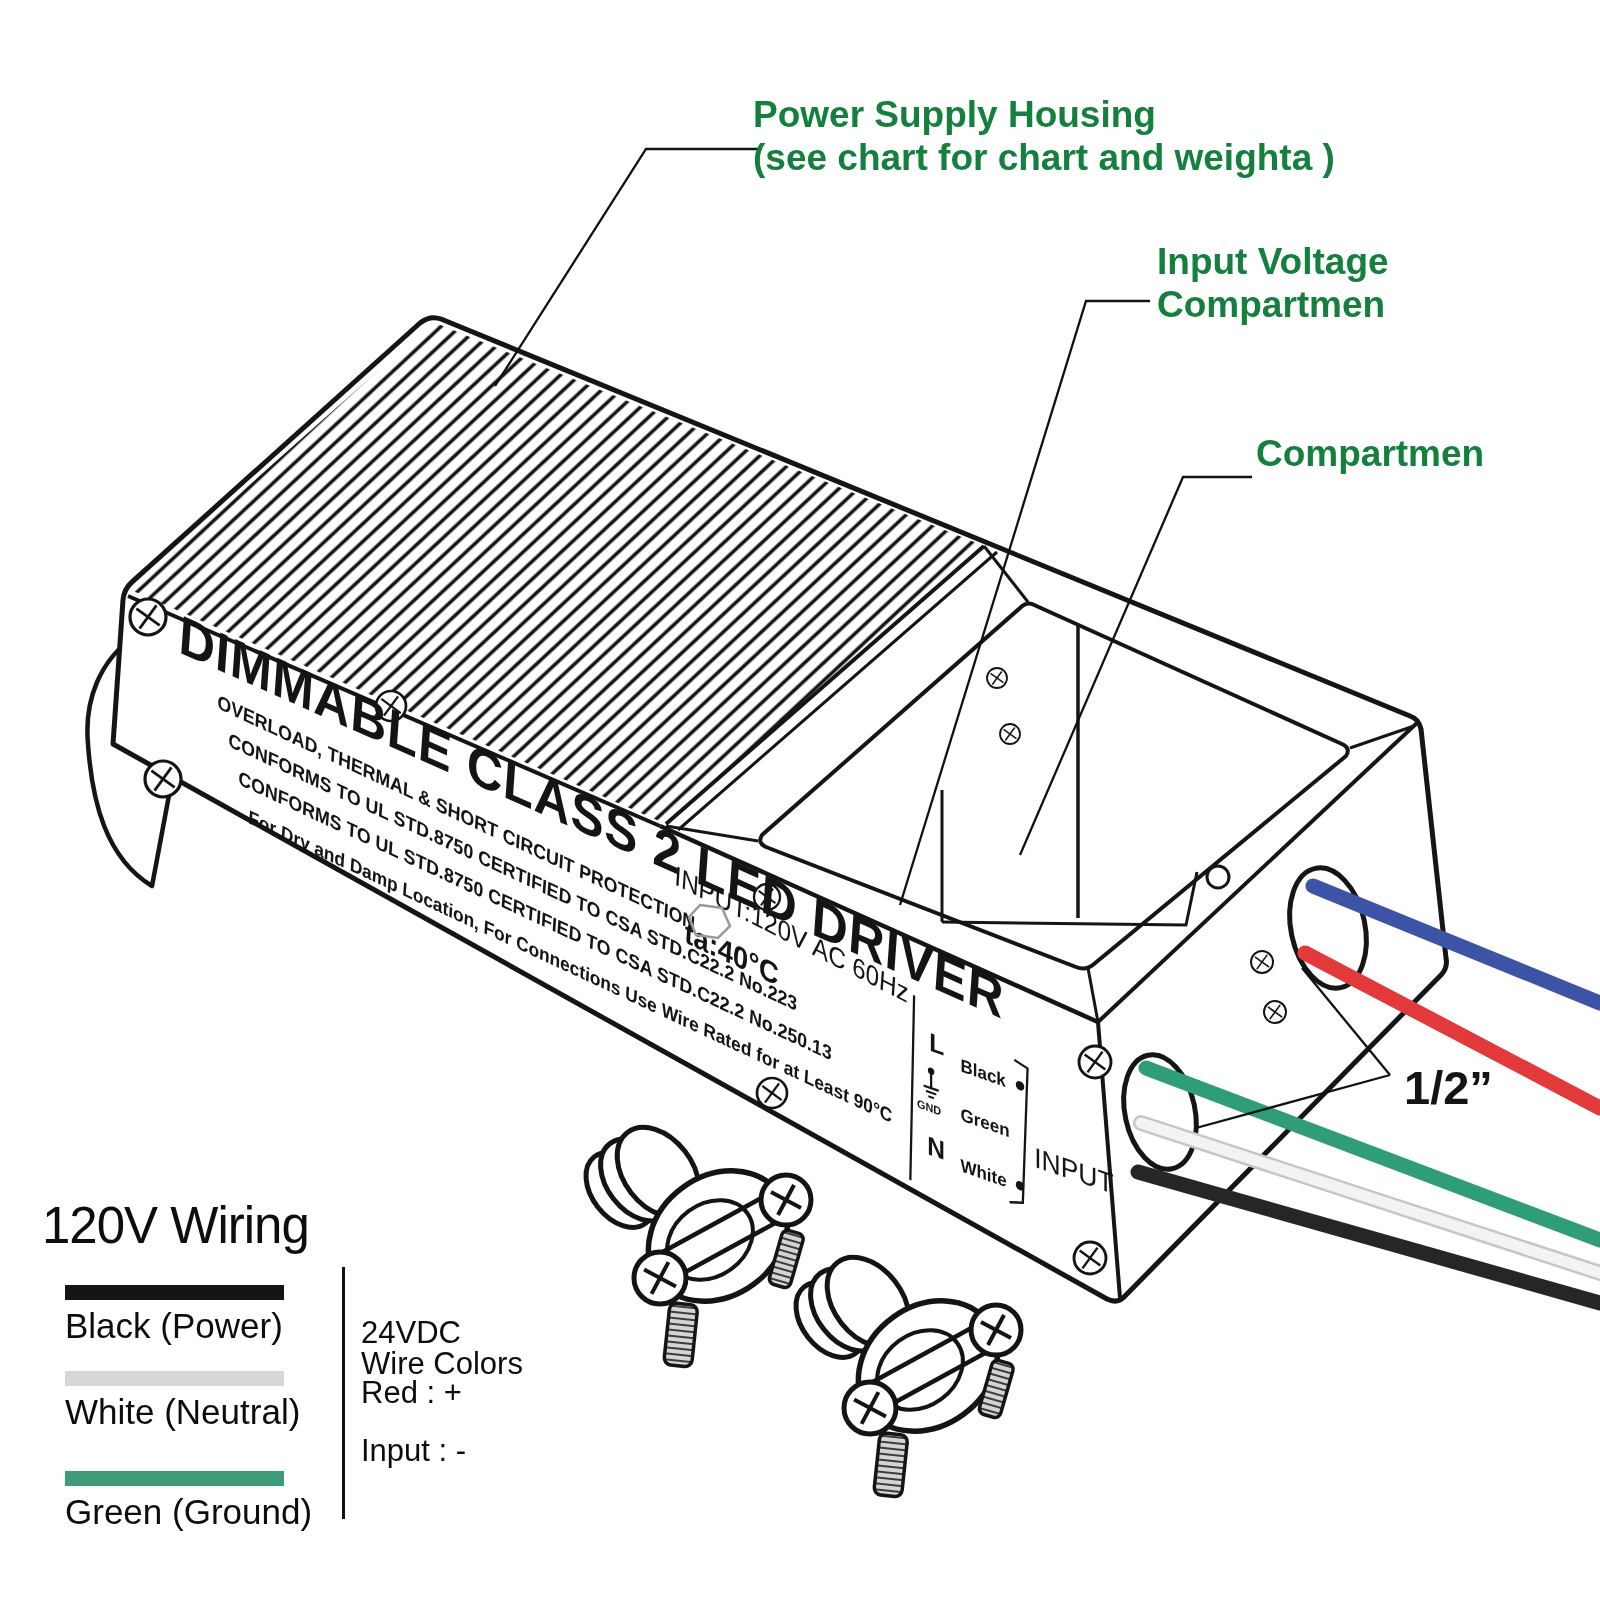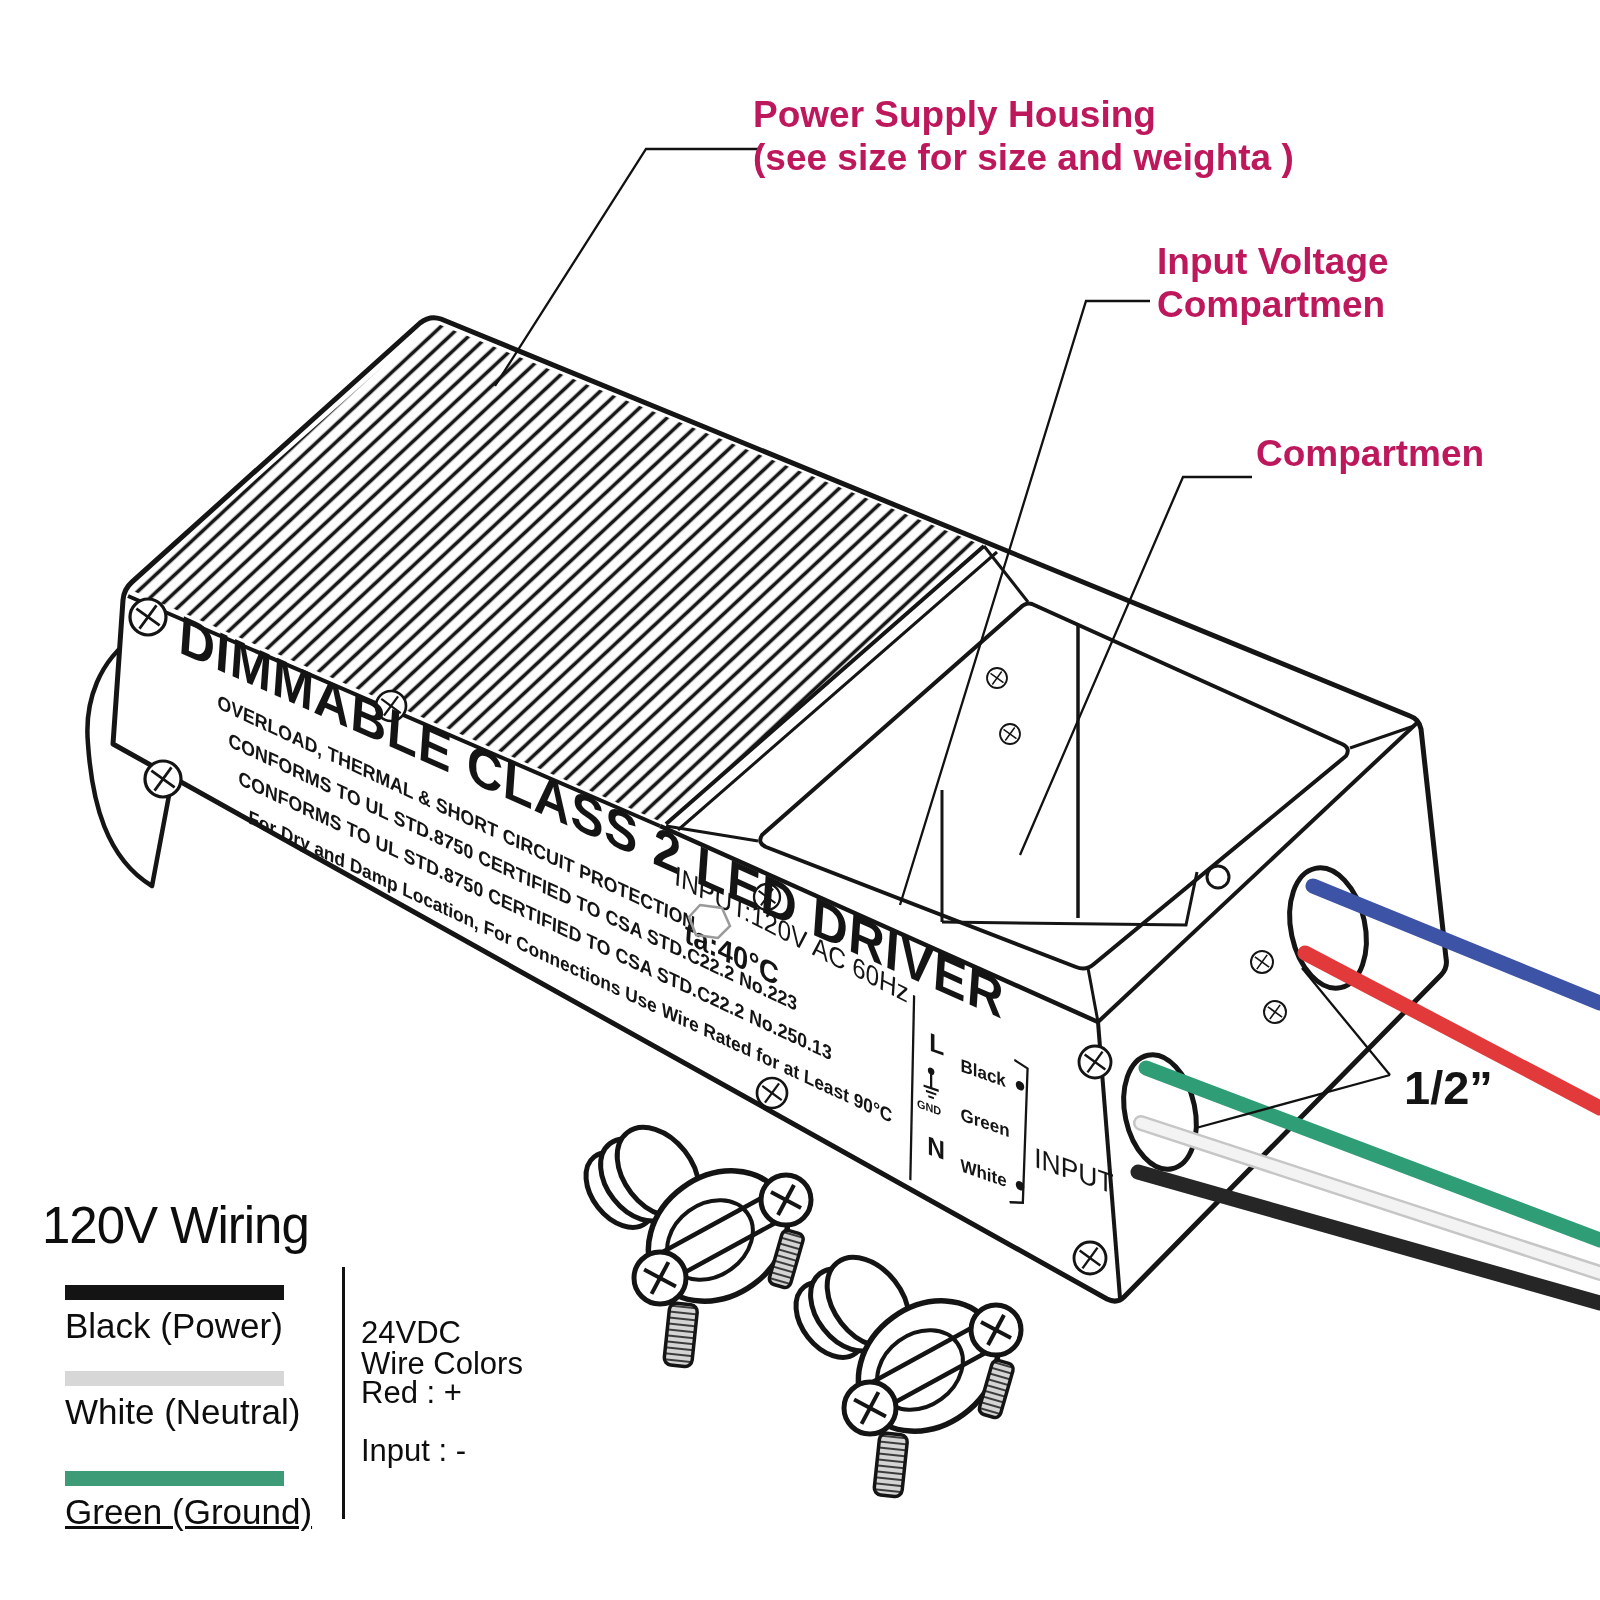--- a/index.html
+++ b/index.html
@@ -1,21 +1,21 @@
 <!DOCTYPE html>
 <html><head>
 <meta charset="utf-8">
 <style>
   html,body{margin:0;padding:0;background:#ffffff;}
   .stage{position:relative;width:1600px;height:1600px;background:#ffffff;overflow:hidden;
          font-family:"Liberation Sans", sans-serif;color:#0d0d0d;}
   svg{position:absolute;left:0;top:0;}
   svg text{font-family:"Liberation Sans", sans-serif;fill:#141414;}
   .callout{position:absolute;font-weight:700;font-size:37px;line-height:43px;
-           white-space:nowrap;color:#be185d;}
+           white-space:nowrap;color:#15803d;}
   .legend-title{position:absolute;left:42px;top:1196px;font-size:51px;font-weight:400;
                 letter-spacing:-1px;}
   .swatch{position:absolute;left:65px;width:219px;height:15px;}
   .legend-label{position:absolute;left:65px;font-size:35px;font-weight:400;white-space:nowrap;}
   .panel-divider{position:absolute;left:342px;top:1267px;width:3px;height:252px;background:#111;}
   .panel-line{position:absolute;left:361px;font-size:31px;font-weight:400;white-space:nowrap;}
 </style>
 </head>
 <body>
 
@@ -165,41 +165,41 @@
   </g>
 
   <text x="1404" y="1104" font-size="47" font-weight="600">1/2”</text>
 
   <use href="#clampG" transform="translate(590,1128)"></use>
   <use href="#clampG" transform="translate(800,1258)"></use>
 </svg>
 
   <div class="callout" style="left:753px;top:93px;">
     <div>Power Supply Housing</div>
-    <div>(see size for size and weighta )</div>
+    <div>(see chart for chart and weighta )</div>
   </div>
   <div class="callout" style="left:1157px;top:240px;">
     <div>Input Voltage</div>
     <div>Compartmen</div>
   </div>
   <div class="callout" style="left:1256px;top:432px;">
     <div>Compartmen</div>
   </div>
 
   <div>
     <div class="legend-title">120V Wiring</div>
 
     <div class="swatch" style="top: 1285px; background: rgb(20, 20, 20);"></div>
     <div class="legend-label" style="top:1306px;">Black (Power)</div>
 
     <div class="swatch" style="top: 1371px; background: rgb(215, 215, 215);"></div>
     <div class="legend-label" style="top:1392px;">White (Neutral)</div>
 
     <div class="swatch" style="top: 1471px; background: rgb(61, 156, 119);"></div>
-    <div class="legend-label" style="top:1492px;text-decoration:underline;">Green (Ground)</div>
+    <div class="legend-label" style="top:1492px;">Green (Ground)</div>
   </div>
 
   <div>
     <div class="panel-divider"></div>
     <div class="panel-line" style="top:1346px;">Wire Colors</div>
     <div class="panel-line" style="top:1315px;">24VDC</div>
     <div class="panel-line" style="top:1375px;">Red : +</div>
     <div class="panel-line" style="top:1433px;">Input : -</div>
   </div>
 

